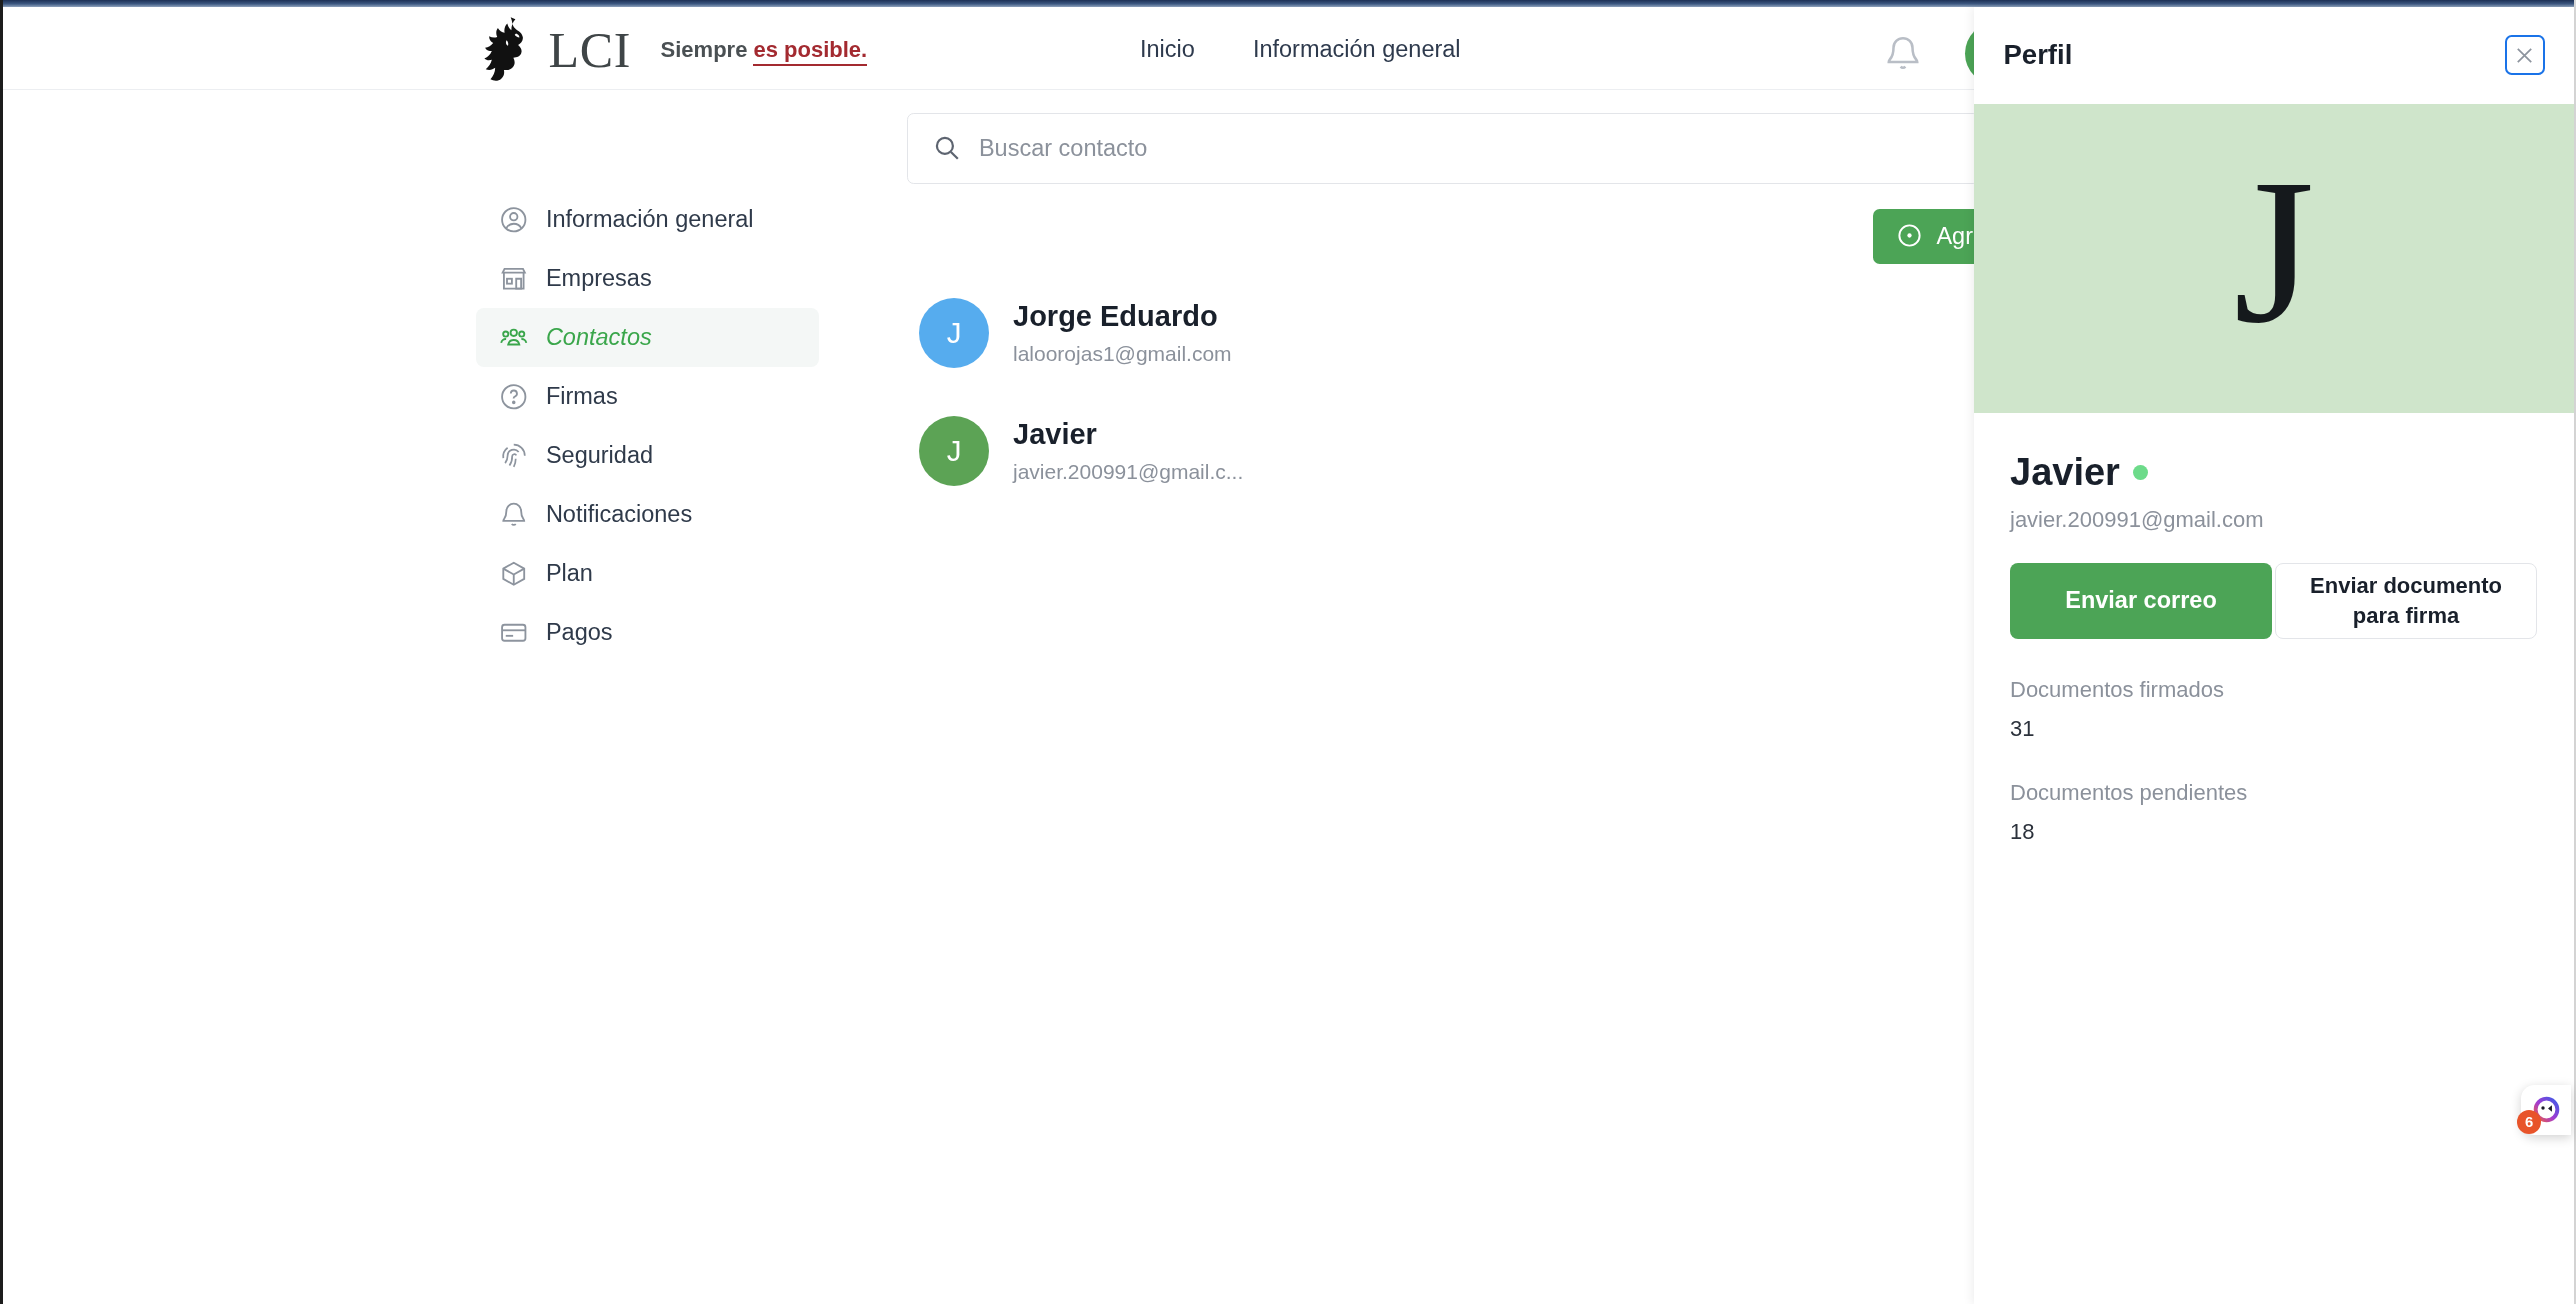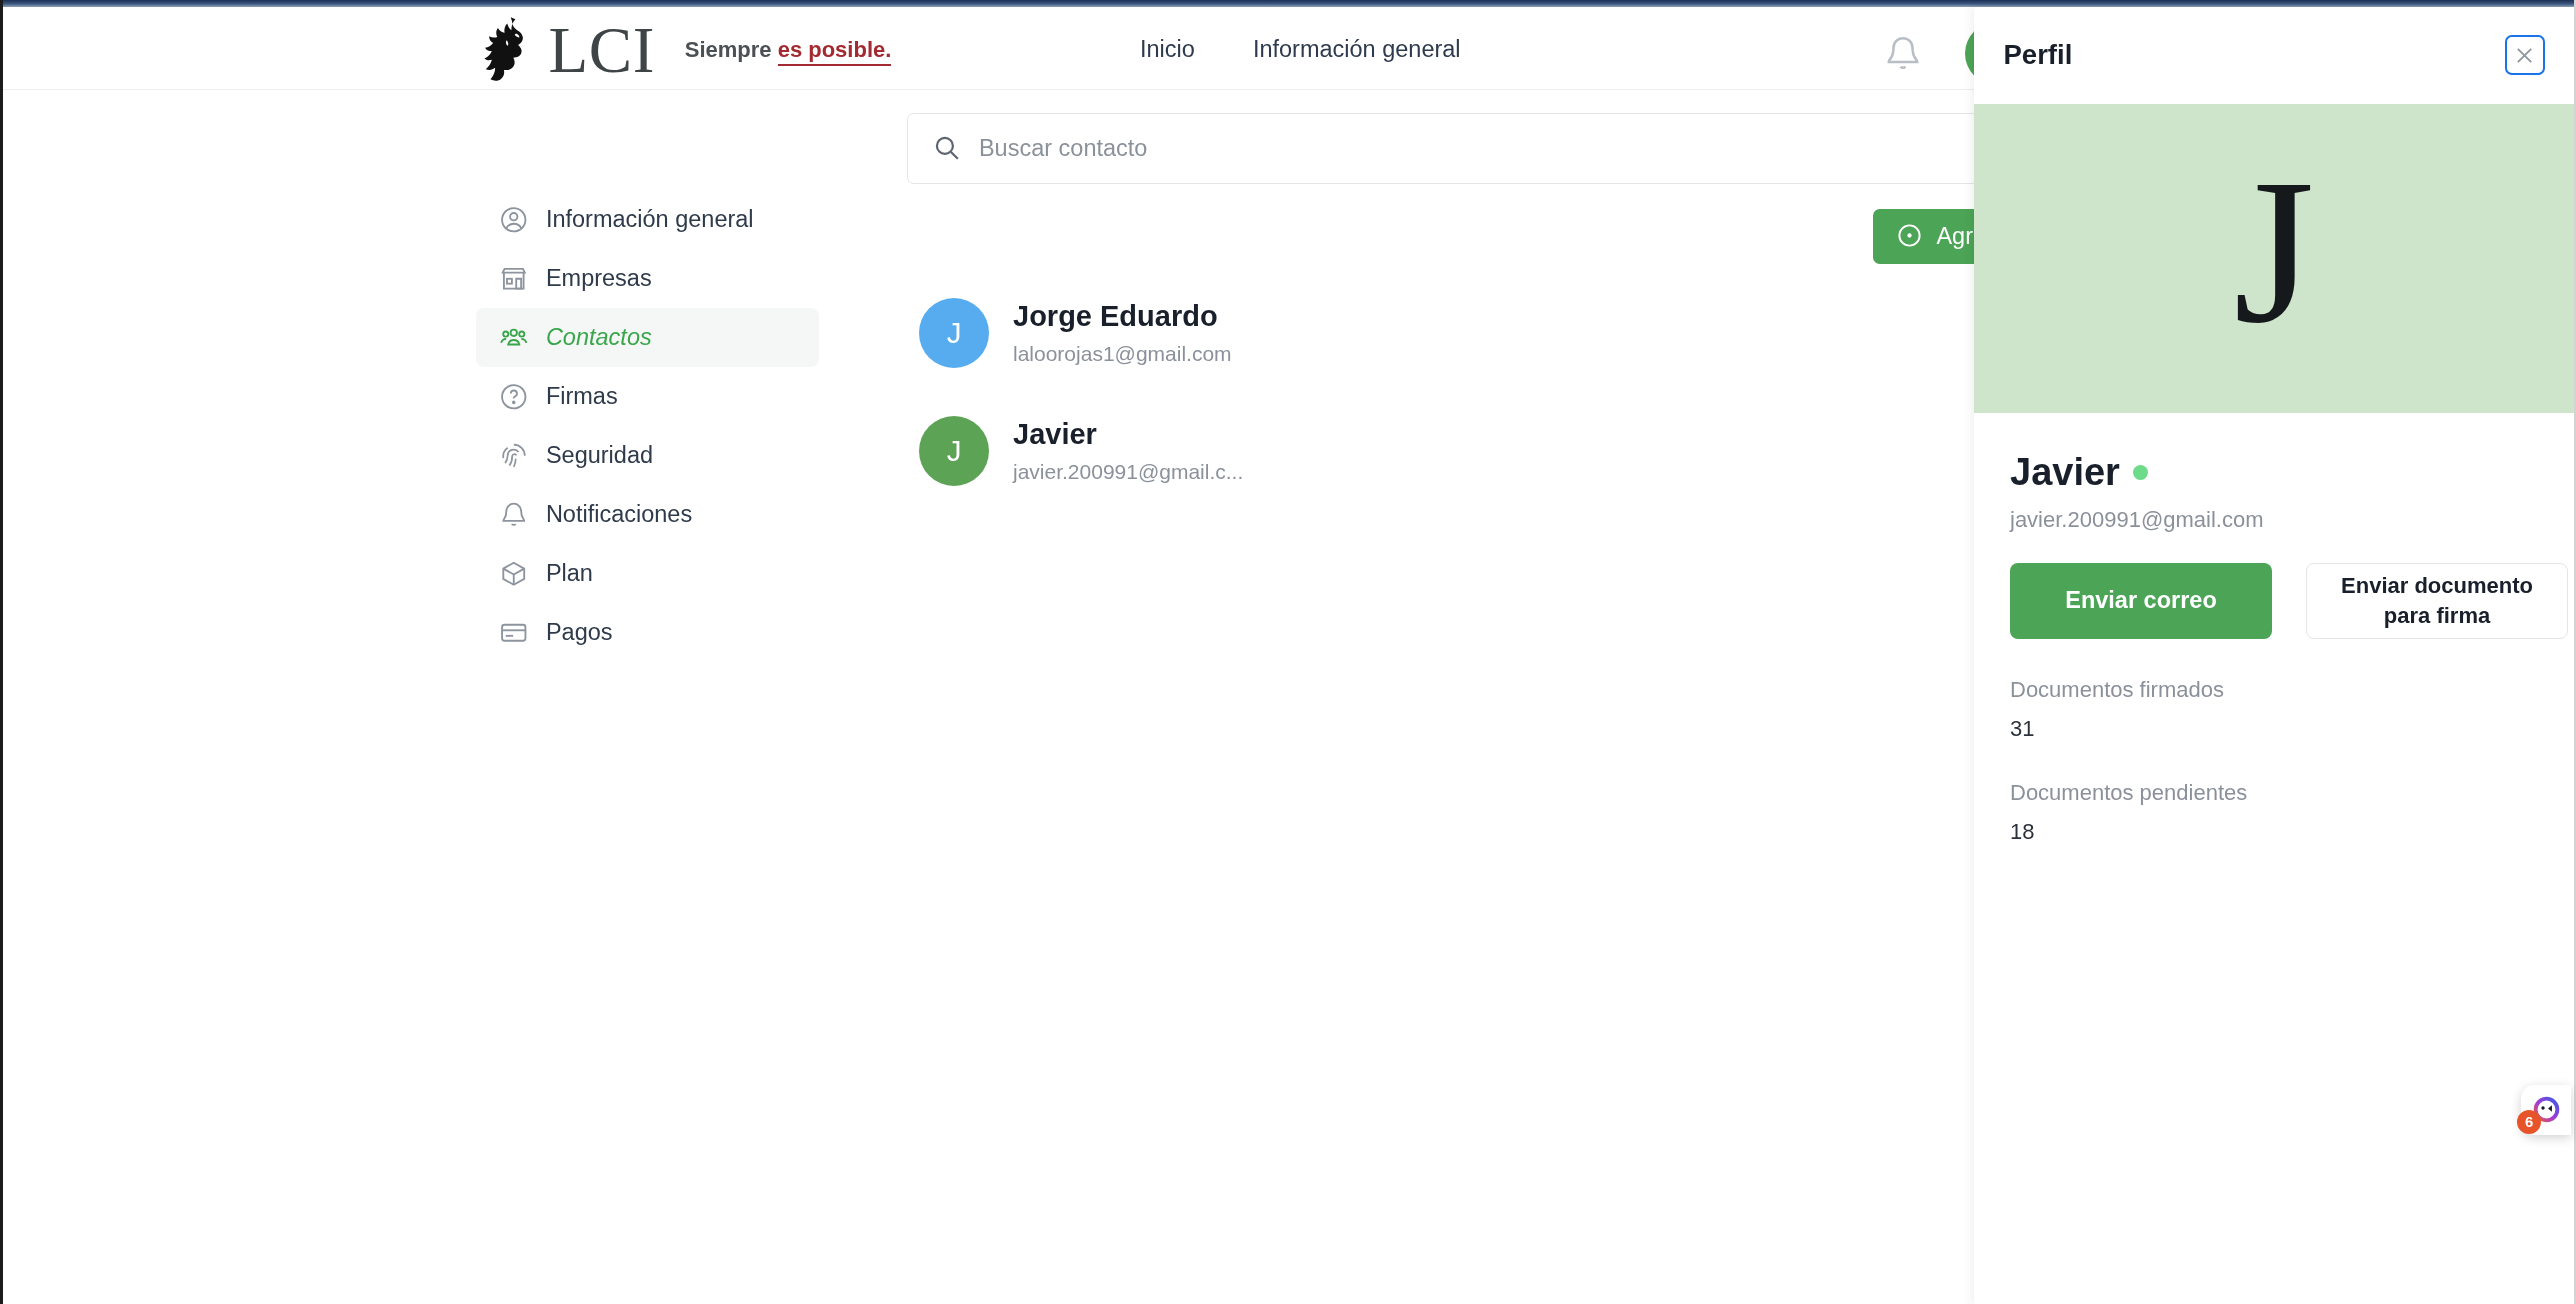--- a/index.html
+++ b/index.html
@@ -24,21 +24,21 @@
   
   .appbar {
     position: absolute; left: 0; top: 6.7px; width: 100%; height: 83px;
     background: #ffffff;
     border-bottom: 1.3px solid #eceef1;
   }
   .brand { position: absolute; left: 478px; top: 9.4px; display: flex; align-items: center; }
   .brand-lion { width: 58px; height: 66px; }
   .brand-lci {
     font-family: "Liberation Serif", serif;
-    font-size: 65px; color: #3f4547; letter-spacing: 0.7px;
+    font-size: 50px; color: #3f4547; letter-spacing: 0.7px;
     margin-left: 9.4px; line-height: 1;
   }
   .brand-tag {
     margin-left: 29.5px; font-size: 22px; color: #4a5053;
     font-weight: 600; white-space: nowrap;
   }
   .brand-tag .accent { color: #a32a30; border-bottom: 2.7px solid #a32a30; padding-bottom: 2px; margin-top: 20px; }
 
   .navlinks { position: absolute; left: 1137px; top: 29.5px; display: flex; gap: 58px; }
   .navlink { font-size: 23.5px; color: #2e3a4d; cursor: pointer; white-space: nowrap; }
@@ -117,21 +117,21 @@
   .banner-letter {
     font-family: "Liberation Serif", serif;
     font-size: 208px; color: #15191c; line-height: 1;
     transform: translateY(-6.7px);
   }
   .panel-body { padding: 38px 36px 0 36px; }
   .p-name-row { display: flex; align-items: center; gap: 13.4px; }
   .p-name { font-size: 38px; font-weight: 700; color: #19202b; }
   .p-dot { width: 14.8px; height: 14.8px; border-radius: 50%; background: #6ddb8a; }
   .p-mail { font-size: 22px; color: #8b919b; margin-top: 13.4px; }
-  .p-actions { display: flex; gap: 34px; margin-top: 29.5px; }
+  .p-actions { display: flex; gap: 3px; margin-top: 29.5px; }
   .btn-primary {
     flex: none; width: 262px; height: 76px; background: #4CA456;
     border-radius: 8px; color: #fff; font-size: 23.5px; font-weight: 600;
     display: flex; align-items: center; justify-content: center; cursor: pointer;
   }
   .btn-outline {
     flex: none; width: 262px; height: 76px; background: #fff;
     border: 1.3px solid #e3e5e9; border-radius: 8px;
     color: #19202b; font-size: 22px; font-weight: 700; text-align: center;
     display: flex; align-items: center; justify-content: center; cursor: pointer;

